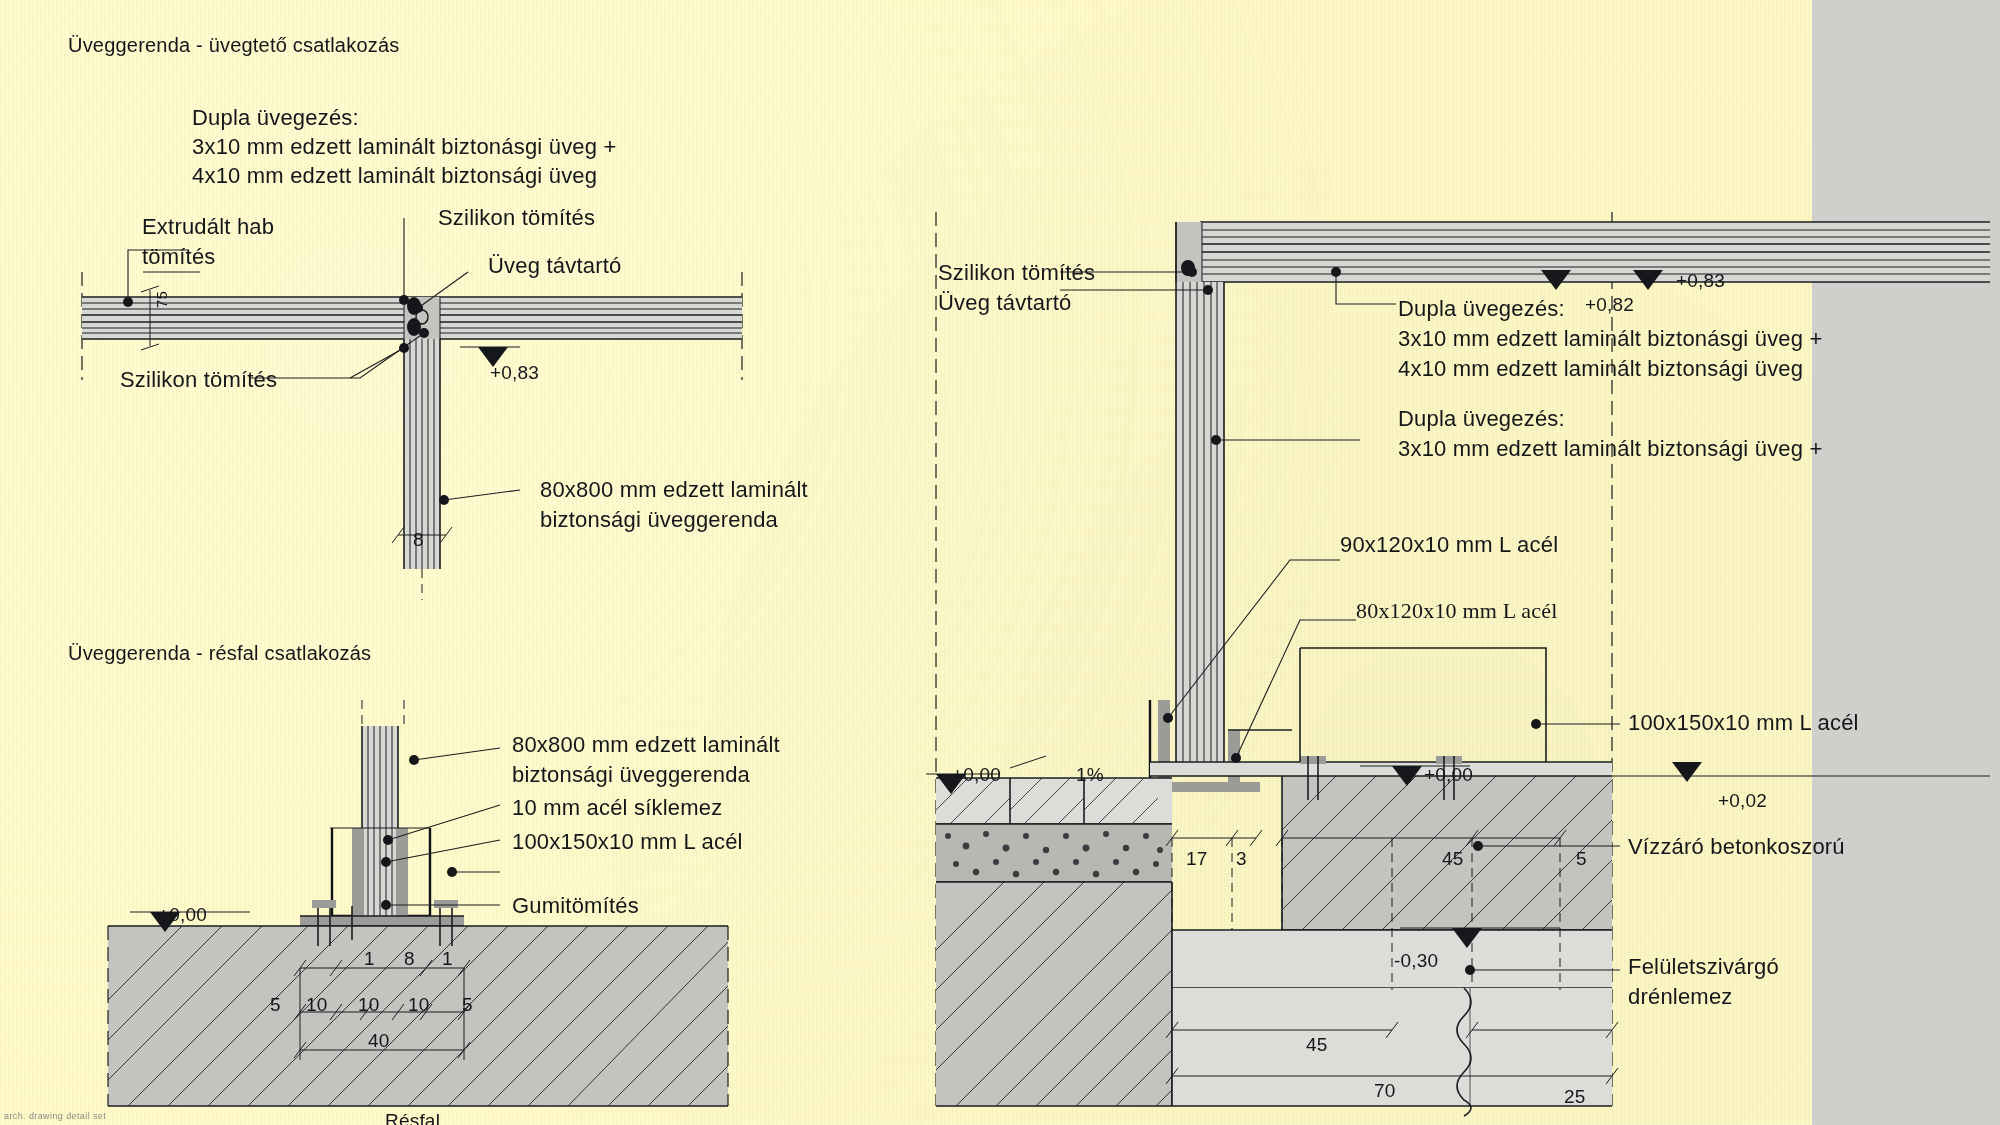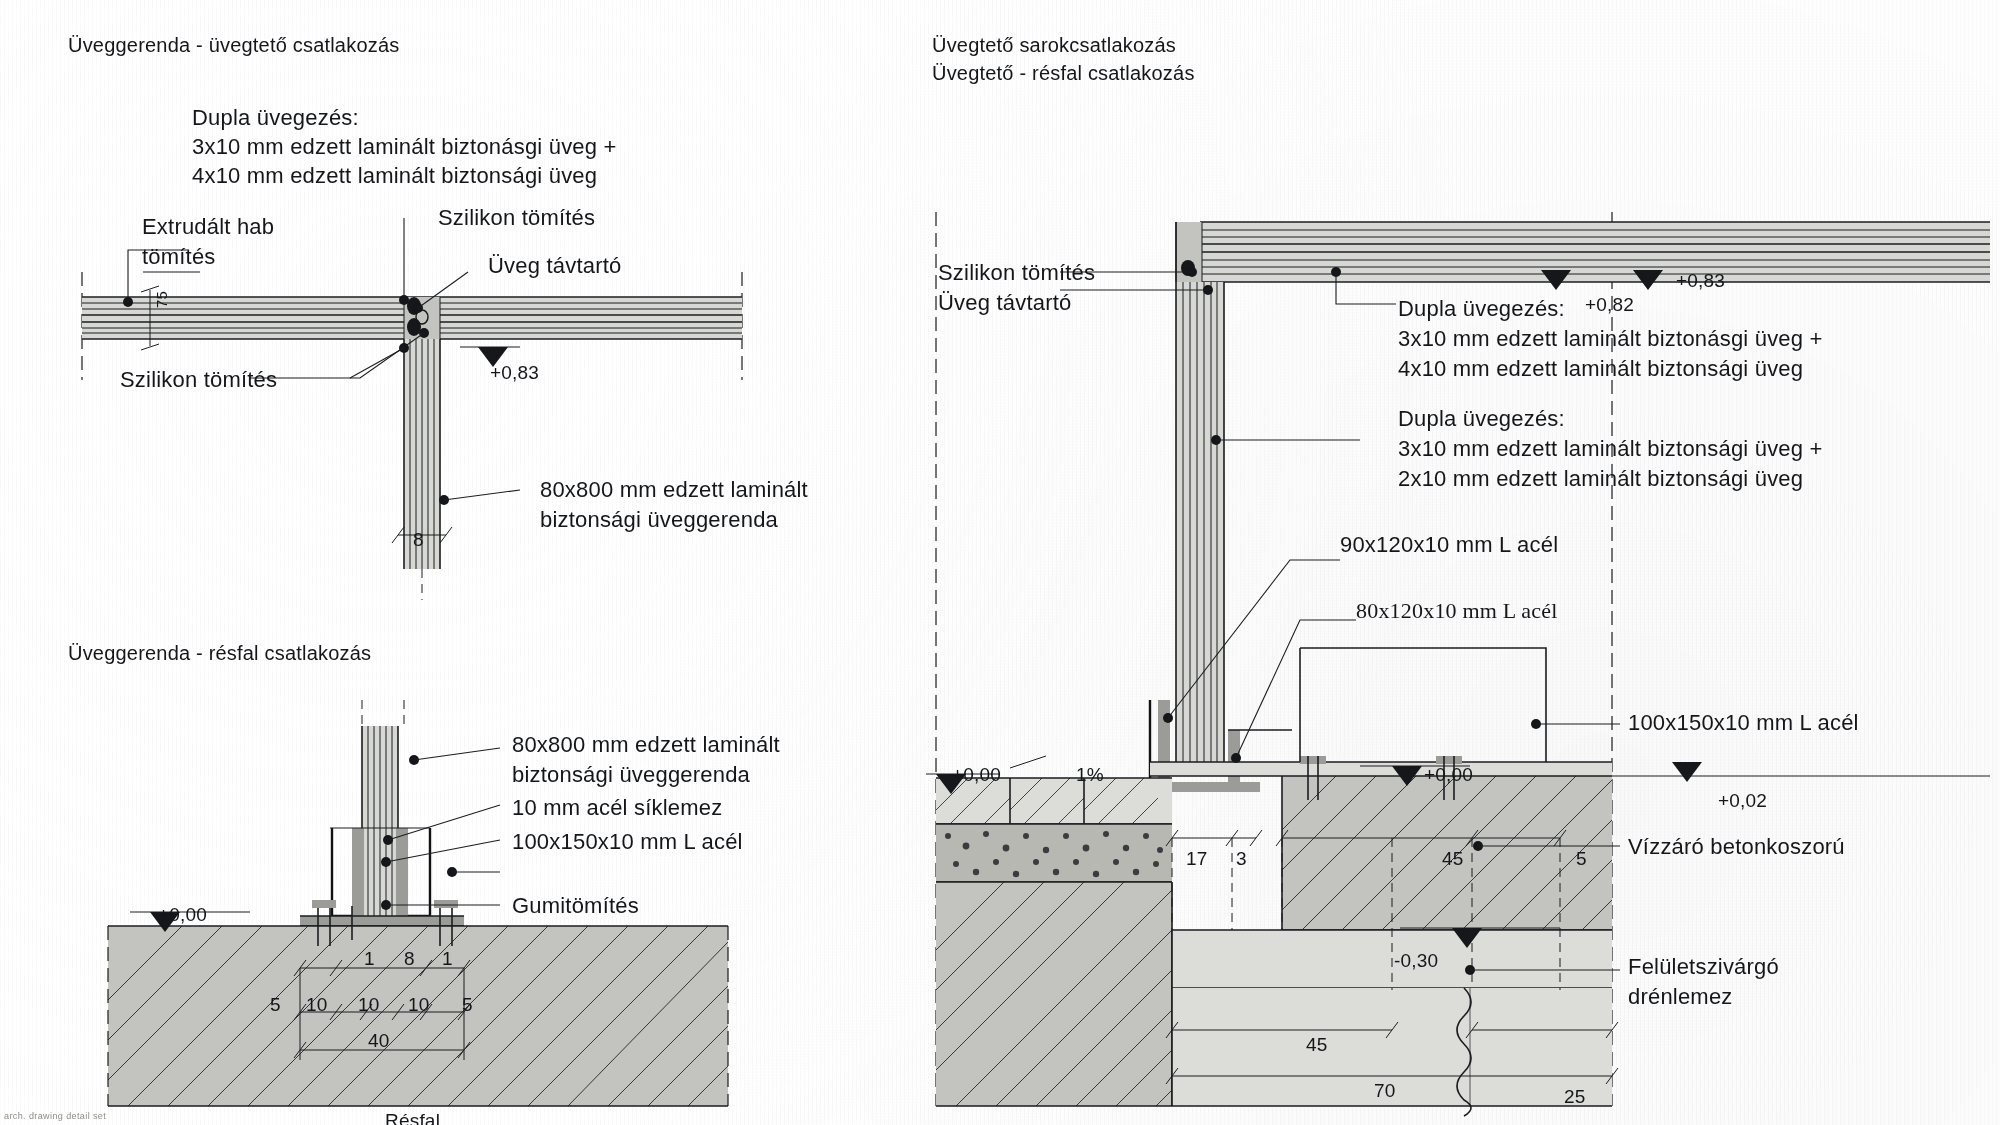--- a/index.html
+++ b/index.html
@@ -1,17 +1,17 @@
 <!DOCTYPE html>
 <html><head>
 <meta charset="utf-8">
 <style>
   html,body{margin:0;padding:0;background:#cfcfcb;}
   body{width:2000px;height:1125px;overflow:hidden;font-family:"Liberation Sans",sans-serif;}
-  #sheet{position:relative;width:2000px;height:1125px;background:#ffffff;}
+  #sheet{position:relative;width:1812px;height:1125px;background:#fef9c3;}
   
   #sheet:before{
     content:"";position:absolute;inset:0;pointer-events:none;
     background-image:
       repeating-linear-gradient(0deg, rgba(255,255,255,.22) 0 1px, rgba(0,0,0,0) 1px 3px),
       repeating-linear-gradient(90deg, rgba(0,0,0,.035) 0 1px, rgba(0,0,0,0) 1px 4px),
       radial-gradient(circle at 20% 30%, rgba(255,255,255,.25), rgba(0,0,0,0) 60%),
       radial-gradient(circle at 80% 70%, rgba(0,0,0,.04), rgba(0,0,0,0) 60%);
     opacity:.7;
   }
@@ -370,33 +370,30 @@
   <div class="lbl t-dim" style="left:442px;top:946px;">1</div>
 
   <div class="lbl t-dim" style="left:270px;top:992px;">5</div>
   <div class="lbl t-dim" style="left:306px;top:992px;">10</div>
   <div class="lbl t-dim" style="left:358px;top:992px;">10</div>
   <div class="lbl t-dim" style="left:408px;top:992px;">10</div>
   <div class="lbl t-dim" style="left:462px;top:992px;">5</div>
 
   <div class="lbl t-dim" style="left:368px;top:1028px;">40</div>
 
-  <div class="lbl t-title" style="left:932px;top:32px;">Üvegtető sarokcsatlakozás
-Üvegtető - résfal csatlakozás</div>
 
   <div class="lbl t-note" style="left:938px;top:258px;">Szilikon tömítés</div>
   <div class="lbl t-note" style="left:938px;top:288px;">Üveg távtartó</div>
 
   <div class="lbl t-note" style="left:1398px;top:294px;">Dupla üvegezés:</div>
   <div class="lbl t-note" style="left:1398px;top:324px;">3x10 mm edzett laminált biztonásgi üveg +</div>
   <div class="lbl t-note" style="left:1398px;top:354px;">4x10 mm edzett laminált biztonsági üveg</div>
 
   <div class="lbl t-note" style="left:1398px;top:404px;">Dupla üvegezés:</div>
   <div class="lbl t-note" style="left:1398px;top:434px;">3x10 mm edzett laminált biztonsági üveg +</div>
-  <div class="lbl t-note" style="left:1398px;top:464px;">2x10 mm edzett laminált biztonsági üveg</div>
 
   <div class="lbl t-note" style="left:1340px;top:530px;">90x120x10 mm L acél</div>
   <div class="lbl t-note" style="left:1356px;top:596px;font-family:Liberation Serif, serif;">80x120x10 mm L acél</div>
   <div class="lbl t-note" style="left:1628px;top:708px;">100x150x10 mm L acél</div>
   <div class="lbl t-note" style="left:1628px;top:832px;">Vízzáró betonkoszorú</div>
   <div class="lbl t-note" style="left:1628px;top:952px;">Felületszivárgó
 drénlemez</div>
 
   <div class="lbl t-dim" style="left:1076px;top:762px;">1%</div>
 

